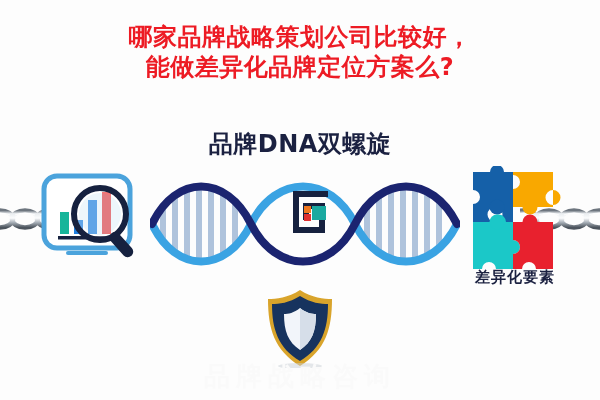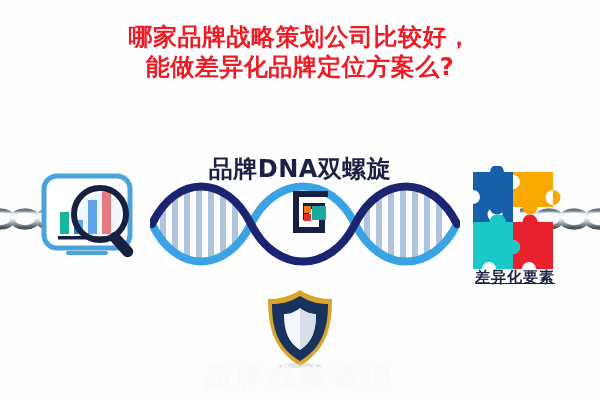--- a/index.html
+++ b/index.html
@@ -42,21 +42,20 @@
   .subtitle {
     position: absolute;
     left: 0;
     top: 128px;
     width: 600px;
     text-align: center;
     color: #1B2141;
     font-size: 24px;
     font-weight: bold;
     letter-spacing: 0.5px;
-    margin-top: 25px;
   }
 
   
   .chain {
     position: absolute;
     top: 202px;
     height: 34px;
   }
   .chain.left  { left: -6px;  width: 100px; }
   .chain.right { left: 520px; width: 92px;  }
@@ -92,21 +91,20 @@
   .puzzle-label {
     position: absolute;
     left: 445px;
     top: 268px;
     width: 140px;
     text-align: center;
     color: #1B2141;
     font-size: 15px;
     font-weight: bold;
     letter-spacing: 1px;
-    text-decoration: underline;
   }
 
   
   .dna {
     position: absolute;
     left: 150px;
     top: 178px;
     width: 310px;
     height: 92px;
   }

